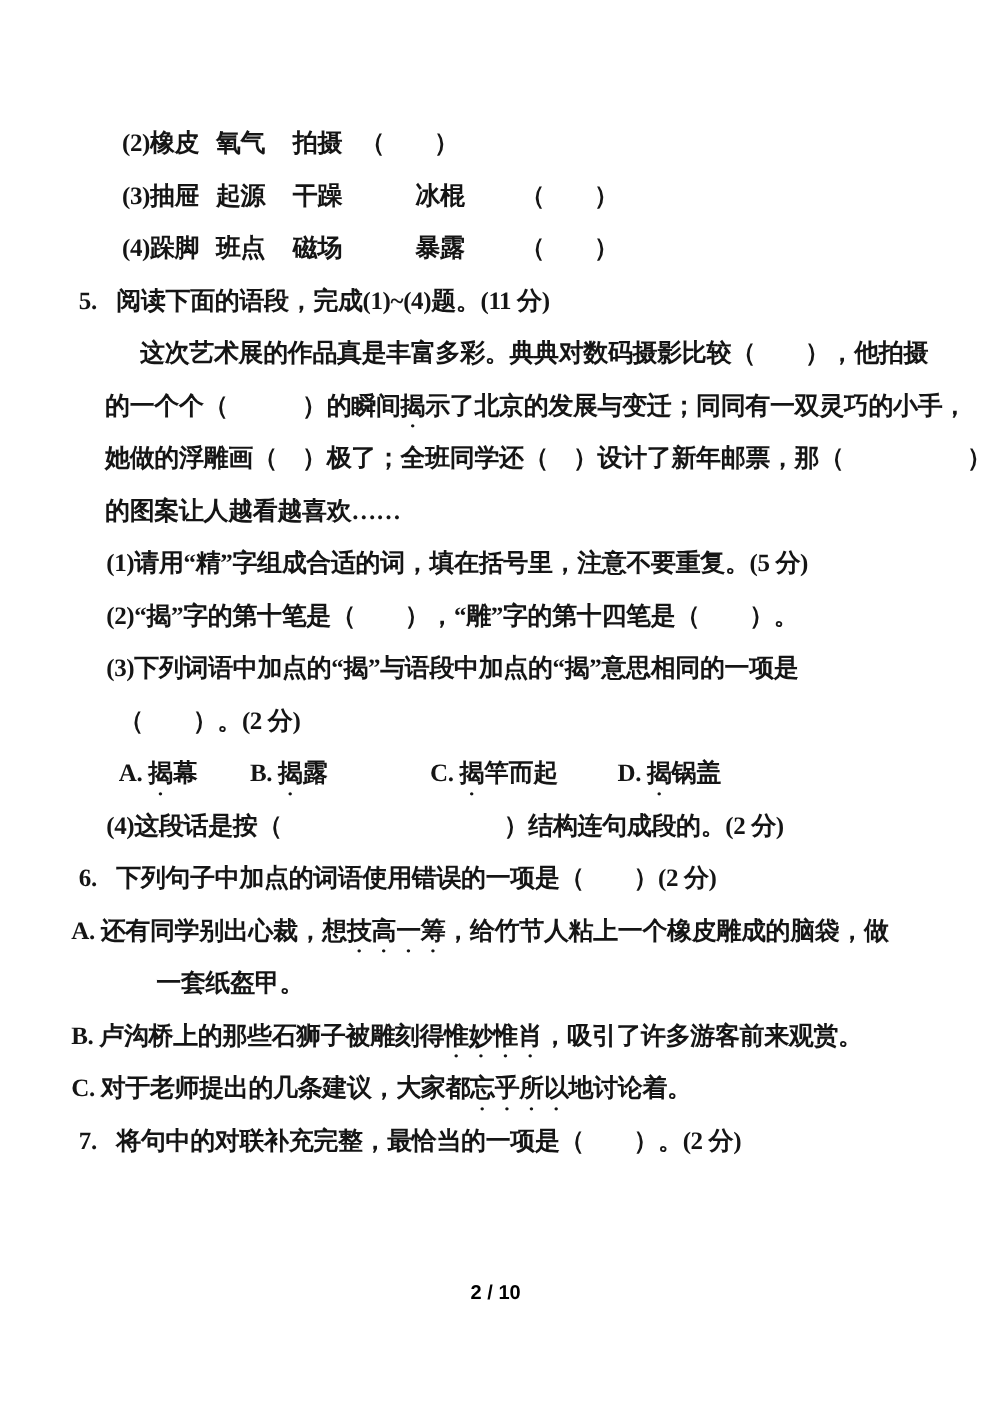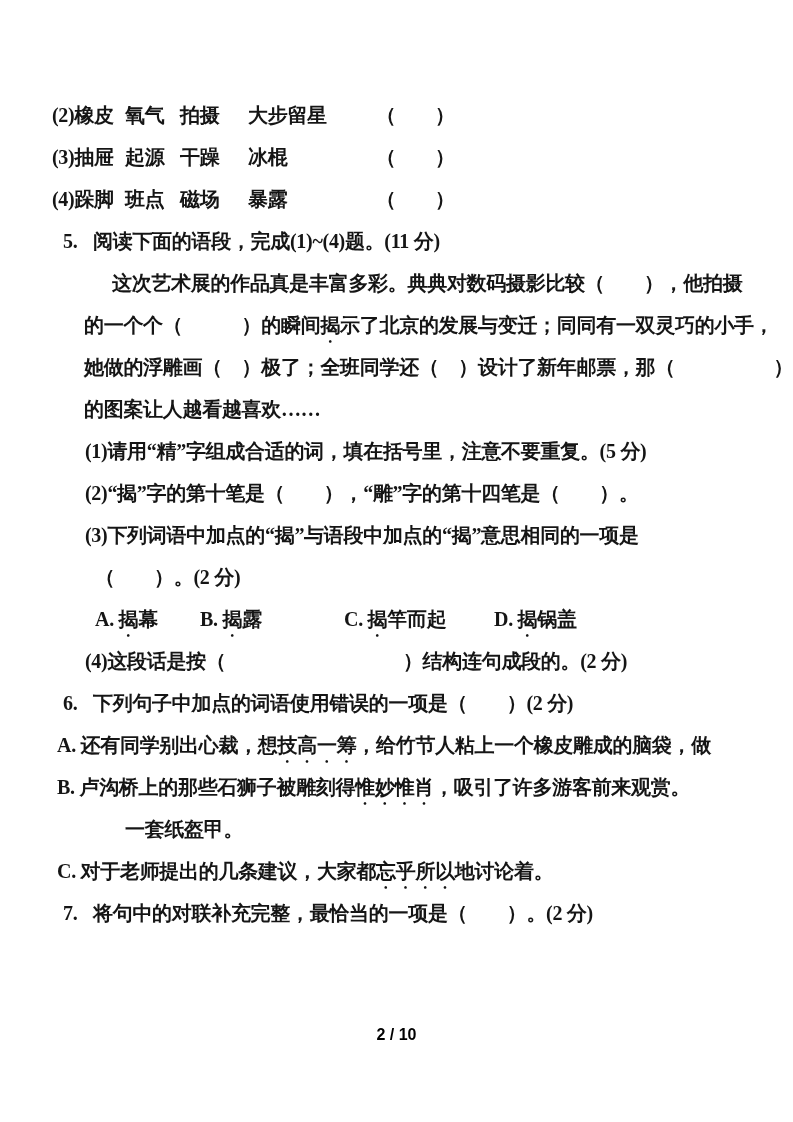--- a/index.html
+++ b/index.html
@@ -20,21 +20,21 @@
     right: 0;
   }
   .line {
     font-size: 20px;
     line-height: 42px;
     height: 42px;
     white-space: pre;
     letter-spacing: -0.3px;
   }
   
-  .kind-row { margin-left: 52px; display: flex; }
+  .kind-row { margin-left: 92px; display: flex; text-align: center; }
   .kind-row .c { display: inline-block; }
   .kind-row .c0 { width: 73px; }
   .kind-row .c1 { width: 55px; }
   .kind-row .c2 { width: 68px; }
   .kind-row .c3 { width: 128px; }
   
   .kind-q { margin-left: 63px; display: flex; }
   .kind-q .qnum { display: inline-block; width: 30px; }
   
   .kind-para { margin-left: 84px; }
@@ -72,35 +72,35 @@
     font-weight: 700;
     font-size: 16px;
     color: #000;
   }
 </style>
 </head>
 <body>
 
 <div id="page">
   <div id="doc-body">
-      <div class="line kind-row"><span class="c c0"><span>(2)橡皮</span></span><span class="c c1"><span>氧气</span></span><span class="c c2"><span>拍摄</span></span><span class="c c3"><span>大步留星</span></span><span class="c c4"><span>（　　）</span></span></div>
+      <div class="line kind-row"><span class="c c0"><span>(2)橡皮</span></span><span class="c c1"><span>氧气</span></span><span class="c c2"><span>拍摄</span></span><span class="c c4"><span>（　　）</span></span></div>
       <div class="line kind-row"><span class="c c0"><span>(3)抽屉</span></span><span class="c c1"><span>起源</span></span><span class="c c2"><span>干躁</span></span><span class="c c3"><span>冰棍</span></span><span class="c c4"><span>（　　）</span></span></div>
       <div class="line kind-row"><span class="c c0"><span>(4)跺脚</span></span><span class="c c1"><span>班点</span></span><span class="c c2"><span>磁场</span></span><span class="c c3"><span>暴露</span></span><span class="c c4"><span>（　　）</span></span></div>
       <div class="line kind-q"><span class="qnum">5.</span><span><span>阅读下面的语段，完成(1)~(4)题。(11 分)</span></span></div>
       <div class="line kind-para-first"><span>这次艺术展的作品真是丰富多彩。典典对数码摄影比较（　　），他拍摄</span></div>
       <div class="line kind-para"><span>的一个个（　　　）的瞬间</span><span class="em">揭</span><span>示了北京的发展与变迁；同同有一双灵巧的小手，</span></div>
       <div class="line kind-para"><span>她做的浮雕画（　）极了；全班同学还（　）设计了新年邮票，那（　　　　　）</span></div>
       <div class="line kind-para"><span>的图案让人越看越喜欢……</span></div>
       <div class="line kind-sub"><span>(1)请用“精”字组成合适的词，填在括号里，注意不要重复。(5 分)</span></div>
       <div class="line kind-sub"><span>(2)“揭”字的第十笔是（　　），“雕”字的第十四笔是（　　）。</span></div>
       <div class="line kind-sub"><span>(3)下列词语中加点的“揭”与语段中加点的“揭”意思相同的一项是</span></div>
       <div class="line kind-sub2"><span>（　　）。(2 分)</span></div>
       <div class="line kind-optrow"><span class="c c0"><span>A. </span><span class="em">揭</span><span>幕</span></span><span class="c c1"><span>B. </span><span class="em">揭</span><span>露</span></span><span class="c c2"><span>C. </span><span class="em">揭</span><span>竿而起</span></span><span class="c c3"><span>D. </span><span class="em">揭</span><span>锅盖</span></span></div>
       <div class="line kind-sub"><span>(4)这段话是按（　　　　　　　　　）结构连句成段的。(2 分)</span></div>
       <div class="line kind-q"><span class="qnum">6.</span><span><span>下列句子中加点的词语使用错误的一项是（　　）(2 分)</span></span></div>
       <div class="line kind-opt"><span>A. 还有同学别出心裁，想</span><span class="em">技高一筹</span><span>，给竹节人粘上一个橡皮雕成的脑袋，做</span></div>
+      <div class="line kind-optcont"><span>一套纸盔甲。</span></div>
       <div class="line kind-opt"><span>B. 卢沟桥上的那些石狮子被雕刻得</span><span class="em">惟妙惟肖</span><span>，吸引了许多游客前来观赏。</span></div>
-      <div class="line kind-optcont"><span>一套纸盔甲。</span></div>
       <div class="line kind-opt"><span>C. 对于老师提出的几条建议，大家都</span><span class="em">忘乎所以</span><span>地讨论着。</span></div>
       <div class="line kind-q"><span class="qnum">7.</span><span><span>将句中的对联补充完整，最恰当的一项是（　　）。(2 分)</span></span></div>
     </div>
   <div class="footer">2 / 10</div>
 </div>
 
 </body></html>

